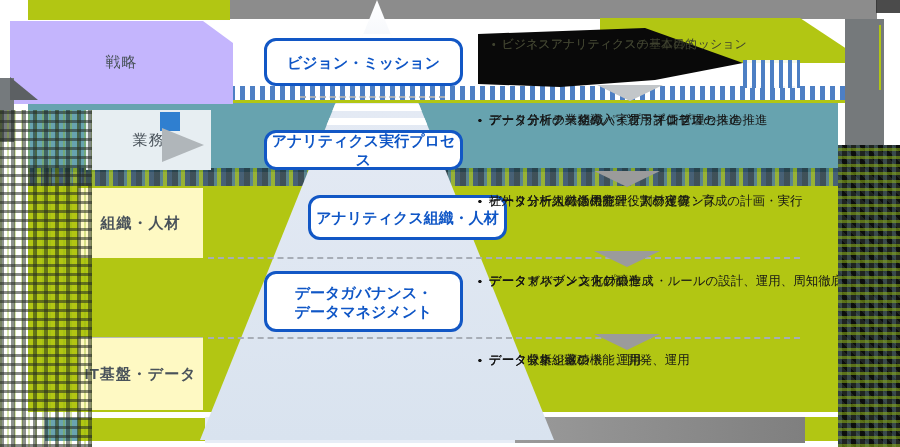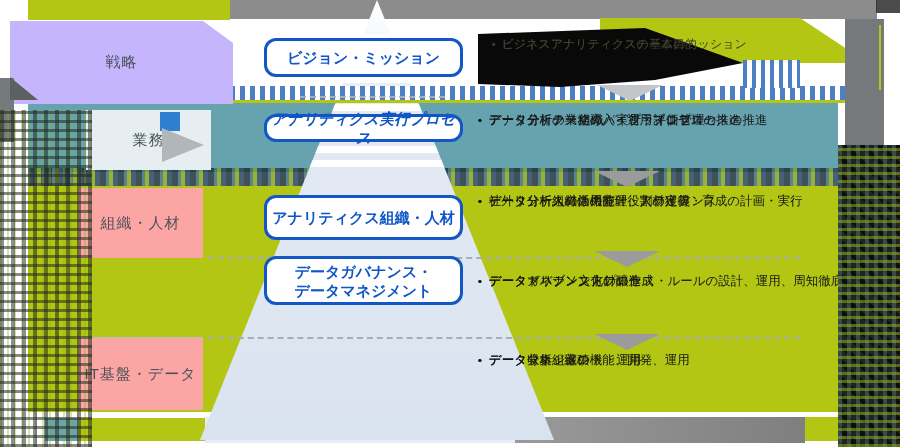--- a/index.html
+++ b/index.html
@@ -43,34 +43,34 @@
   .dash1{left:300px;top:96px;width:145px;}
   .dash2{left:208px;top:257px;width:592px;}
   .dash3{left:208px;top:337px;width:592px;}
 
   
   .lbl{display:flex;align-items:center;justify-content:center;
        color:#49525a;font-size:15px;letter-spacing:1px;}
   .lbl-strategy{left:10px;top:21px;width:223px;height:83px;background:#c4b5fd;
        clip-path:polygon(0 0,193px 0,223px 22px,223px 100%,0 100%);}
   .lbl-gyomu{left:86px;top:110px;width:125px;height:60px;background:#e7eef2;}
-  .lbl-col{background:#fca5a5;}
+  .lbl-col{background:#fef9c3;font-weight:bold;}
   .lbl-org{left:78px;top:188px;width:125px;height:70px;}
   .lbl-rule{left:78px;top:258px;width:125px;height:79px;border-top:1px solid #b9bdb9;}
   .lbl-it{left:78px;top:337px;width:125px;height:73px;border-top:1px solid #b9bdb9;}
 
   
   .cbox{left:264px;width:199px;background:#fff;border:3px solid var(--box_blue,#1257c5);
         border-radius:12px;display:flex;align-items:center;justify-content:center;
         color:#0f56c6;font-weight:bold;font-size:15px;text-align:center;
         white-space:pre-line;line-height:19px;}
-  .cbox0{top:38px;height:39px;}
-  .cbox1{top:114px;height:28px;font-style:italic;}
-  .cbox2{top:195px;height:45px;}
-  .cbox3{top:256px;height:49px;}
+  .cbox0{top:38px;height:48px;}
+  .cbox1{top:130px;height:40px;}
+  .cbox2{top:195px;height:45px;margin-left:44px;}
+  .cbox3{top:271px;height:61px;}
   .cbox4{top:356px;height:43px;}
 
   
   .bullets{left:478px;width:360px;margin:0;padding:0;list-style:none;
            color:#151515;font-size:12.5px;line-height:17px;}
   .bullets li{position:static;white-space:nowrap;}
   .bullets li::before{content:"•";margin-right:7px;font-size:11px;}
   .bl1{top:112px;} .bl2{top:193px;} .bl3{top:273px;} .bl4{top:352px;}
 
   

